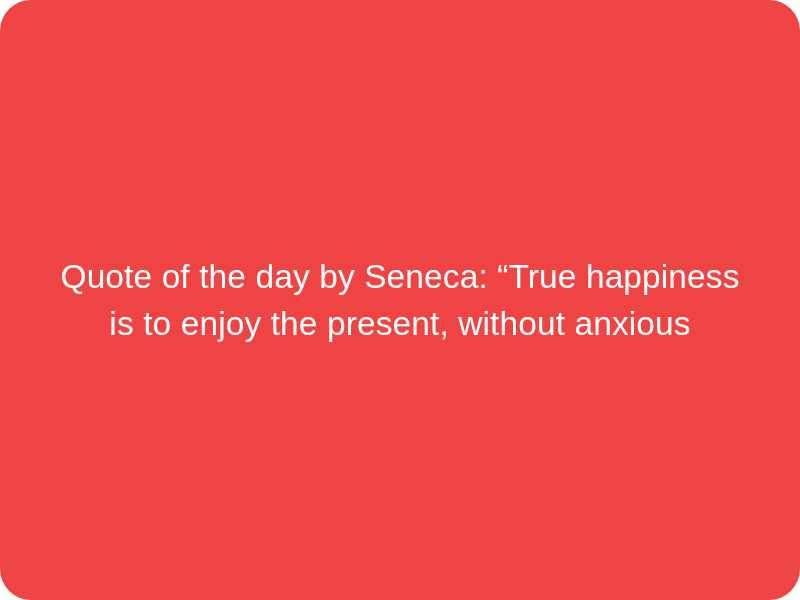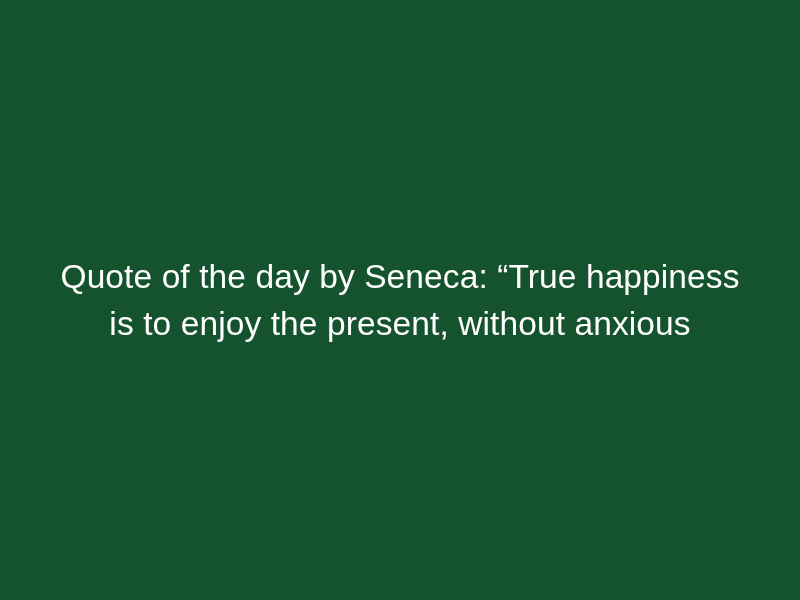--- a/index.html
+++ b/index.html
@@ -37,17 +37,17 @@
     -webkit-font-smoothing: antialiased;
     
     max-height: 94px;
     overflow: hidden;
     word-wrap: break-word;
   }
 </style>
 </head>
 <body>
 
-<div id="quote-card" style="background: #14532d;">
+<div id="quote-card" style="background: #ef4444; border-radius: 31px;">
 
   <div id="quote-text-block" style="color: rgb(255, 255, 255);">Quote of the day by Seneca: “True happiness is to enjoy the present, without anxious</div>
 
 </div>
 
 </body></html>

